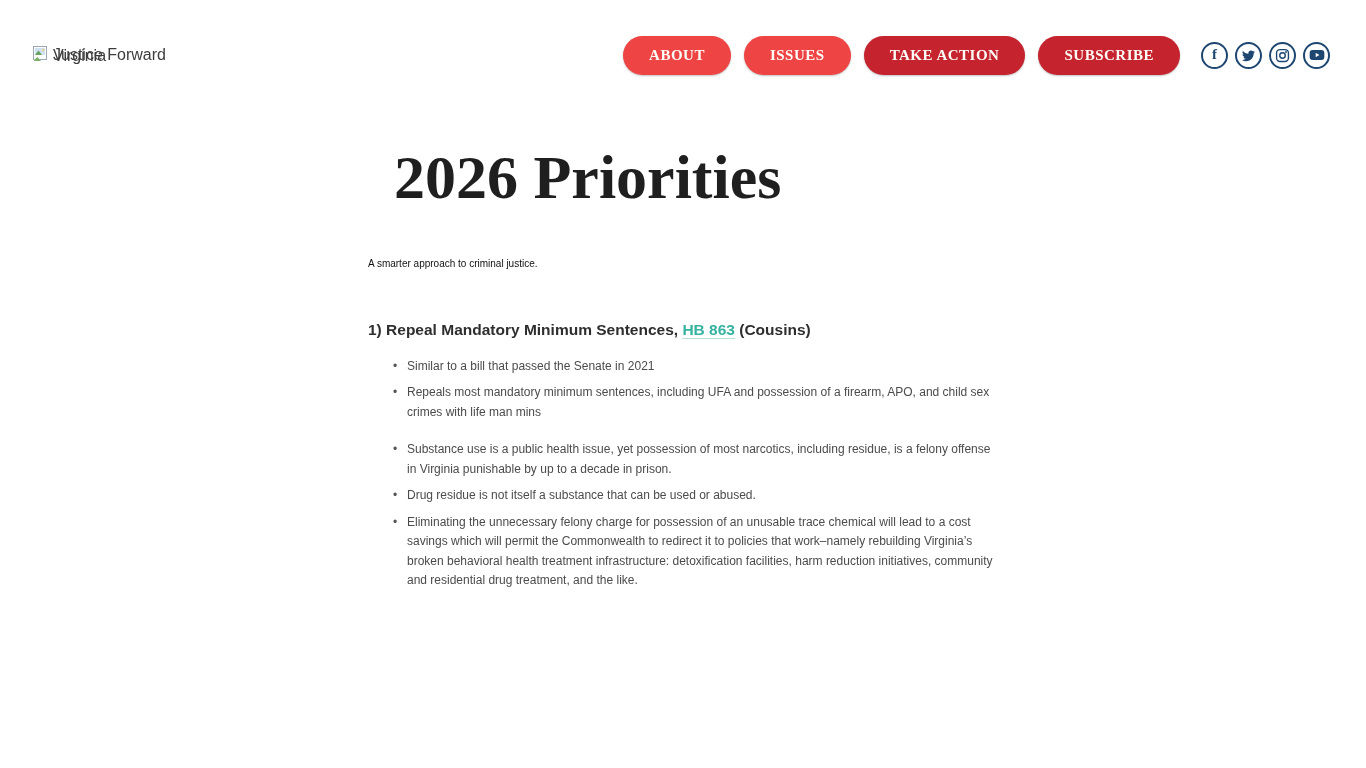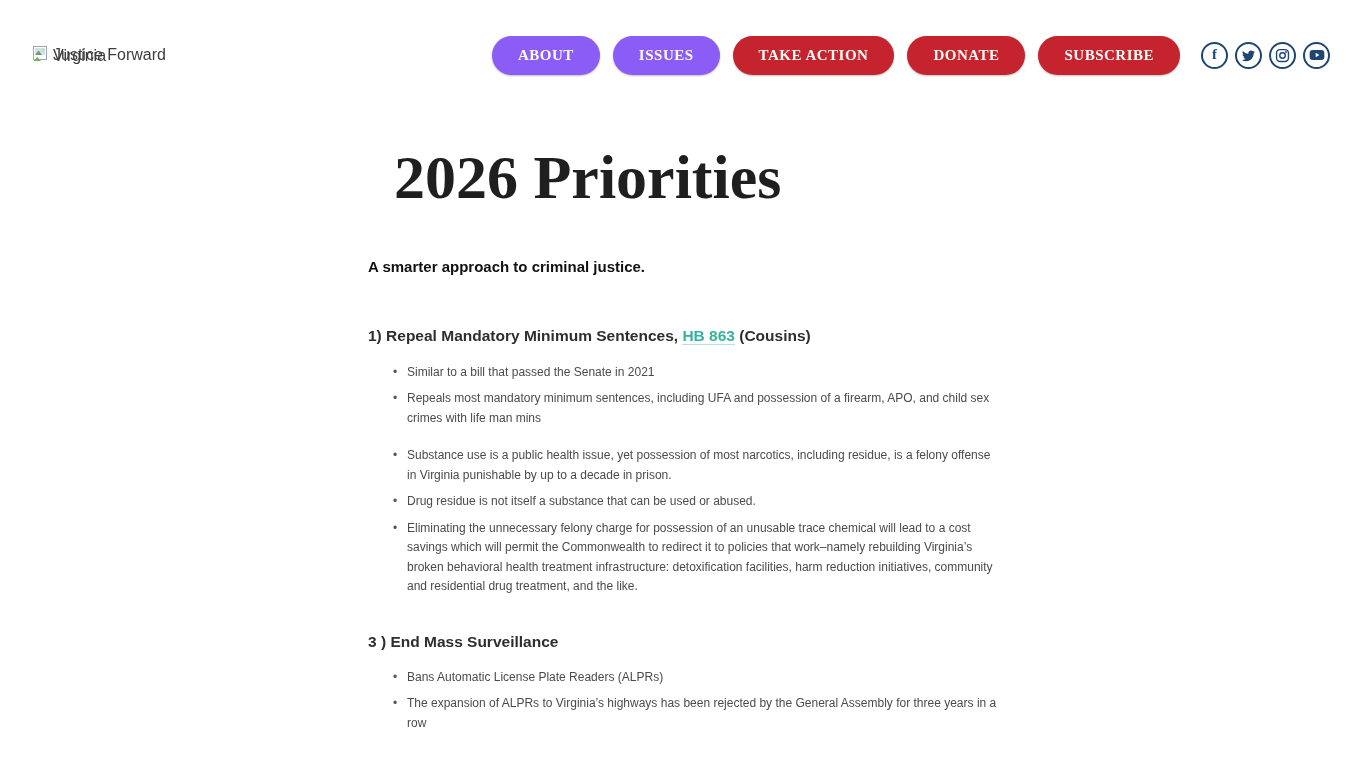--- a/index.html
+++ b/index.html
@@ -16,39 +16,39 @@
   .logo-alt .l2 { position:absolute; left:0; top:1px; }
   .logo-alt .l1 { position:absolute; left:0; top:0; }
 
   .nav { margin-left:auto; display:flex; align-items:center; gap:13px; }
   .nav-btn { display:flex; align-items:center; justify-content:center;
              height:39px; padding:0 26px; border-radius:20px;
              font-family:"Liberation Serif", serif; font-weight:bold;
              font-size:15px; letter-spacing:0.5px; color:#fdfbf6;
              text-decoration:none; cursor:pointer; white-space:nowrap;
              box-shadow:0 1px 2px rgba(0,0,0,0.25); }
-  .nav-btn.navy { background:#8b5cf6; }
+  .nav-btn.navy { background:#ef4444; }
   .nav-btn.red  { background:#c5242f; }
 
   .social { display:flex; align-items:center; gap:7px; margin-left:21px; }
   .social-btn { width:27px; height:27px; border-radius:50%;
                 border:2px solid #1d4670; background:#fff; color:#1d4670;
                 display:flex; align-items:center; justify-content:center;
                 cursor:pointer; }
   .social-btn svg { display:block; }
   .fb-glyph { font-family:"Liberation Serif", serif; font-weight:bold;
               font-size:15px; line-height:1; margin-top:-1px; }
 
   
   .content { position:absolute; left:368px; top:140px; width:632px; }
 
   .page-title { font-family:"Liberation Serif", serif; font-weight:bold;
                 font-size:62px; line-height:1.2; color:#1f1f1f; margin-left:26px; }
 
-  .intro { margin-top:44px; font-size:15px; font-weight:bold; color:#111; }
+  .intro { margin-top:44px; font-size:10px; font-weight:normal; color:#111; }
 
   .section-heading { margin-top:15px; font-size:15.5px; font-weight:bold;
                      color:#2e2e2e; line-height:1.05; }
   .section:first-of-type .section-heading { margin-top:53px; }
   .section.gap-large .section-heading { margin-top:37px; }
 
   .bill-link { color:#35b2a0; text-decoration:none;
                border-bottom:1px solid #badfd8; cursor:pointer;text-align:right; }
 
   .bullets { list-style:none; margin-top:18px; padding-left:25px; }
@@ -76,21 +76,20 @@
     <span class="logo-alt">
       <span class="l2">Virginia</span>
       <span class="l1">Justice Forward</span>
     </span>
   </div>
 
   <nav class="nav">
       <a class="nav-btn navy">ABOUT</a>
       <a class="nav-btn navy">ISSUES</a>
       <a class="nav-btn red">TAKE ACTION</a>
-      <a class="nav-btn red">DONATE</a>
       <a class="nav-btn red">SUBSCRIBE</a>
     </nav>
 
   <div class="social">
       <a class="social-btn">
         <span class="fb-glyph">f</span>
       </a>
       <a class="social-btn">
         <svg width="15" height="15" viewBox="0 0 24 24">
           <path fill="#1d4670" d="M22.46 6c-.77.35-1.6.58-2.46.69.88-.53 1.56-1.37 1.88-2.38-.83.5-1.75.85-2.72 1.05C18.37 4.5 17.26 4 16 4c-2.35 0-4.27 1.92-4.27 4.29 0 .34.04.67.11.98C8.28 9.09 5.11 7.38 3 4.79c-.37.63-.58 1.37-.58 2.15 0 1.49.75 2.81 1.91 3.56-.71 0-1.37-.2-1.95-.5v.03c0 2.08 1.48 3.82 3.44 4.21a4.22 4.22 0 0 1-1.93.07 4.28 4.28 0 0 0 4 2.98 8.52 8.52 0 0 1-5.33 1.84c-.34 0-.68-.02-1.02-.06C3.44 20.29 5.7 21 8.12 21 16 21 20.33 14.46 20.33 8.79c0-.19 0-.37-.01-.56.84-.6 1.56-1.36 2.14-2.23z"></path>
@@ -123,21 +122,14 @@
           <li>Repeals most mandatory minimum sentences, including UFA and possession of a firearm, APO, and child sex crimes with life man mins</li>
         </ul>
       </div>
       <div class="section">
         <ul class="bullets">
           <li>Substance use is a public health issue, yet possession of most narcotics, including residue, is a felony offense in Virginia punishable by up to a decade in prison.</li>
           <li>Drug residue is not itself a substance that can be used or abused.</li>
           <li>Eliminating the unnecessary felony charge for possession of an unusable trace chemical will lead to a cost savings which will permit the Commonwealth to redirect it to policies that work–namely rebuilding Virginia’s broken behavioral health treatment infrastructure: detoxification facilities, harm reduction initiatives, community and residential drug treatment, and the like.</li>
         </ul>
       </div>
-      <div class="section gap-large">
-        <h3 class="section-heading"><span>3 ) End Mass Surveillance</span></h3>
-        <ul class="bullets">
-          <li>Bans Automatic License Plate Readers (ALPRs)</li>
-          <li>The expansion of ALPRs to Virginia’s highways has been rejected by the General Assembly for three years in a row</li>
-        </ul>
-      </div>
     </div>
 </div>
 
 </body></html>

